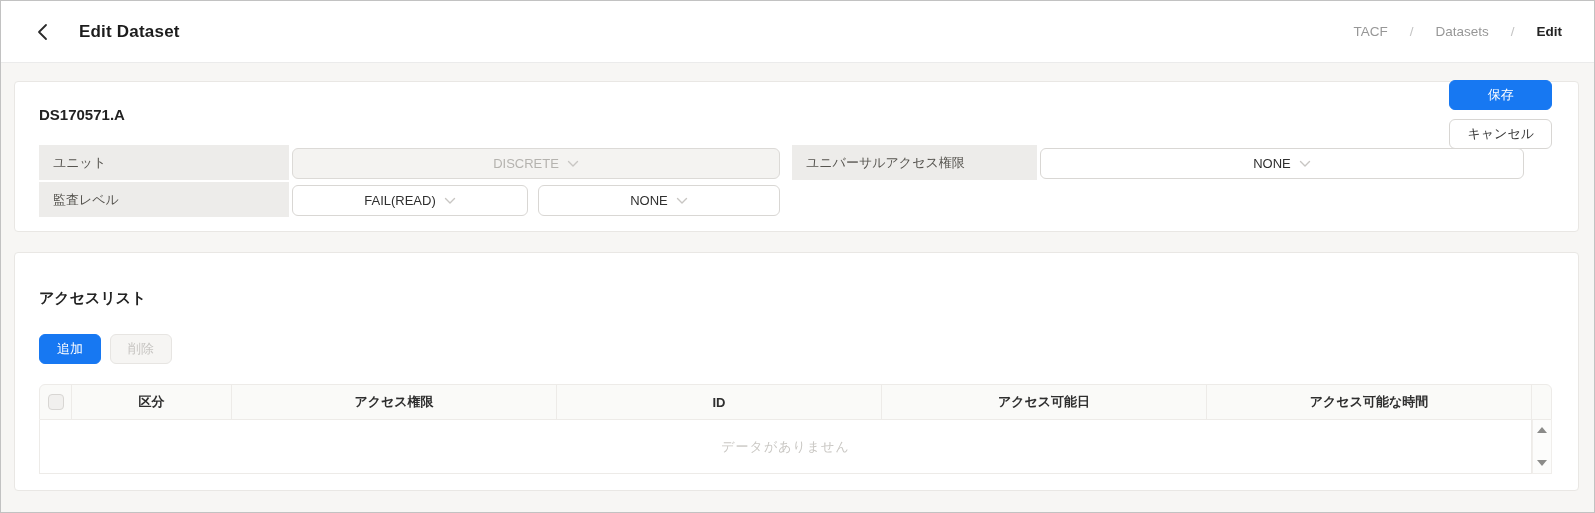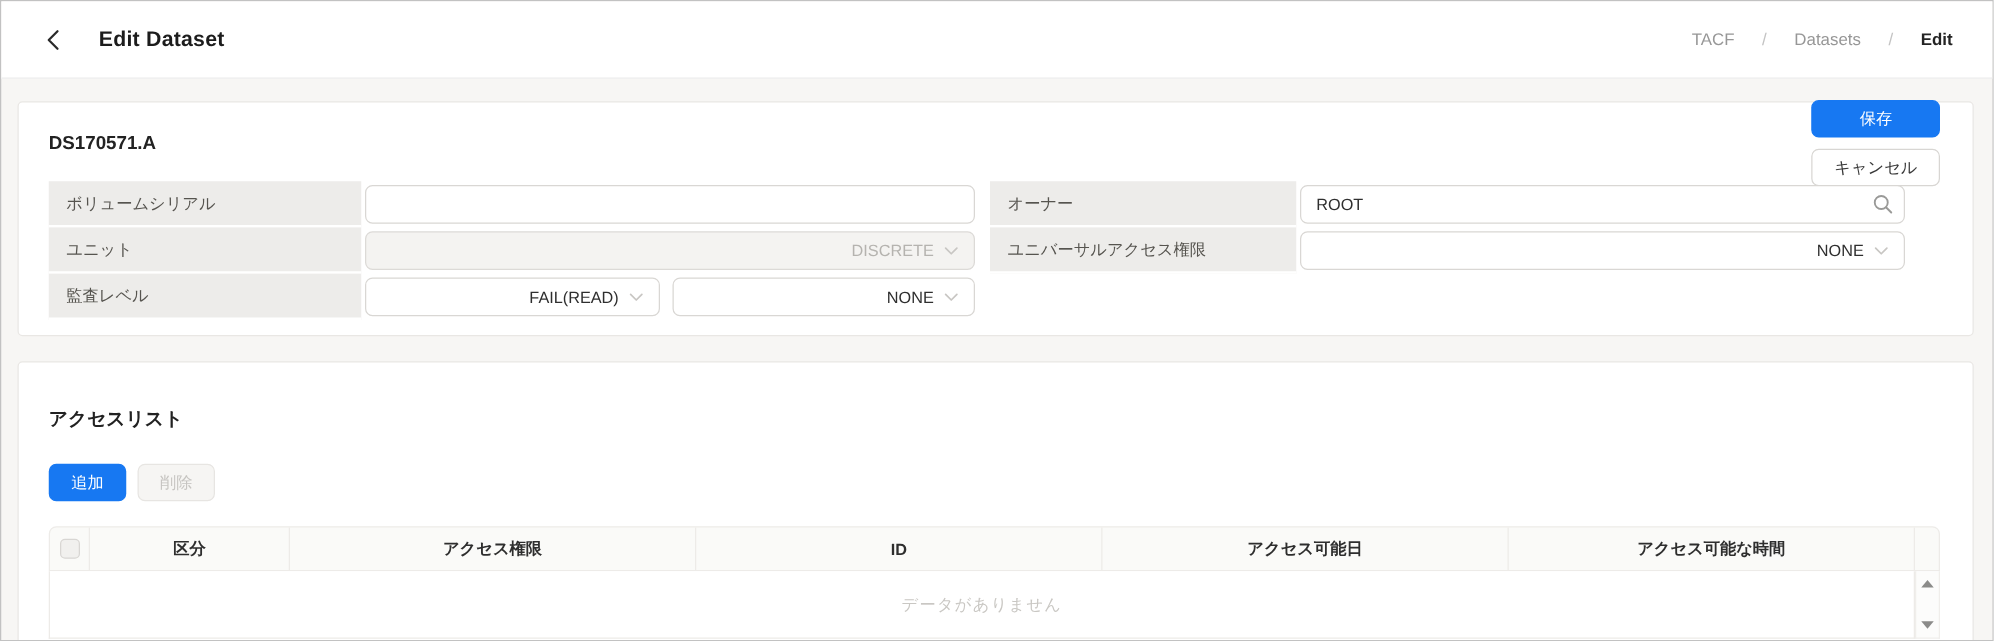--- a/index.html
+++ b/index.html
@@ -79,21 +79,21 @@
   }
   .input-wrap { position:relative; width:100%; display:flex; align-items:center; }
   .input-wrap .text-input { padding-right:34px; }
   .input-search-btn {
     position:absolute; right:7px; top:50%; transform:translateY(-50%);
     width:22px; height:22px; border:none; background:none; cursor:pointer;
     display:flex; align-items:center; justify-content:center;
   }
   .select-box {
     height:31px; border:1px solid #d9d7d4; border-radius:6px; background:#fff;
-    display:flex; align-items:center; justify-content:flex-end;
+    display:flex; align-items:center; justify-content:center;
     padding:0 12px; font-size:13px; color:#2f2f2f; width:100%; cursor:pointer;
   }
   .select-box.disabled {
     background:#f4f3f1; color:#b5b3af; border-color:#dcdad7; cursor:default;
   }
   .select-box .chev { flex:0 0 auto; margin-left:8px; display:flex; }
   .sel-sm1 { flex:0 0 236px; width:236px; }
   .sel-sm2 { flex:1; }
   
   .section-title { font-size:15px; font-weight:700; color:#222; margin:4px 0 26px; }
@@ -161,40 +161,20 @@
 
     <div class="card dataset-card">
       <div class="card-top-row">
         <div class="dataset-name">DS170571.A</div>
         <div class="btn-group">
           <button class="btn btn-primary">保存</button>
           <button class="btn btn-outline">キャンセル</button>
         </div>
       </div>
 
-      <div class="form-row">
-        <div class="f-label">ボリュームシリアル</div>
-        <div class="f-field">
-          <input class="text-input" type="text" value="" style="">
-        </div>
-        <div class="f-label right">オーナー</div>
-        <div class="f-field wide">
-          <div class="input-wrap">
-            <input class="text-input" type="text" value="ROOT" style="">
-            <button class="input-search-btn">
-              <span style="display:flex;">
-                <svg width="17" height="17" viewBox="0 0 17 17">
-                    <circle cx="7" cy="7" r="5.2" fill="none" stroke="#9a9a98" stroke-width="1.5"></circle>
-                    <line x1="11" y1="11" x2="15" y2="15" stroke="#9a9a98" stroke-width="1.5" stroke-linecap="round"></line>
-                  </svg>
-              </span>
-            </button>
-          </div>
-        </div>
-      </div>
 
       <div class="form-row">
         <div class="f-label">ユニット</div>
         <div class="f-field">
           <div class="select-box disabled">
             <span>DISCRETE</span>
             <span class="chev">
               <svg width="12" height="8" viewBox="0 0 12 8">
                   <polyline points="1.5,1.5 6,6 10.5,1.5" fill="none" stroke="#c8c6c3" stroke-width="1.4" stroke-linecap="round" stroke-linejoin="round"></polyline>
                 </svg>

